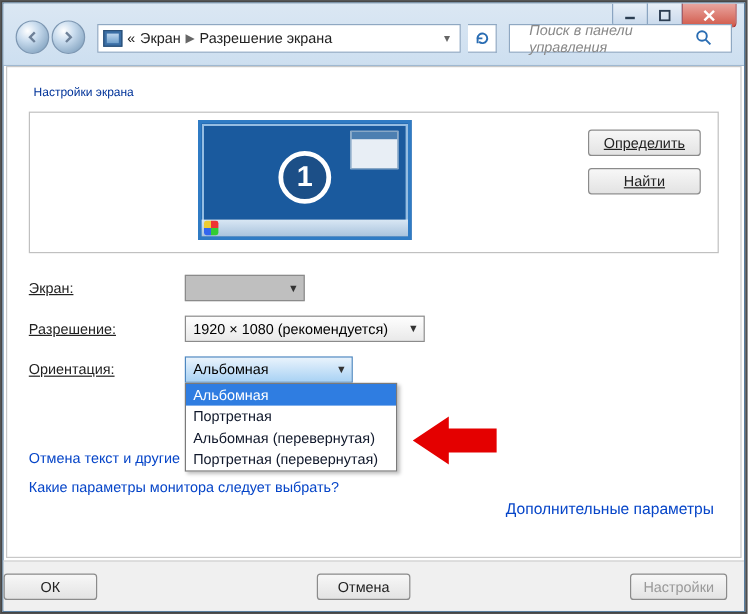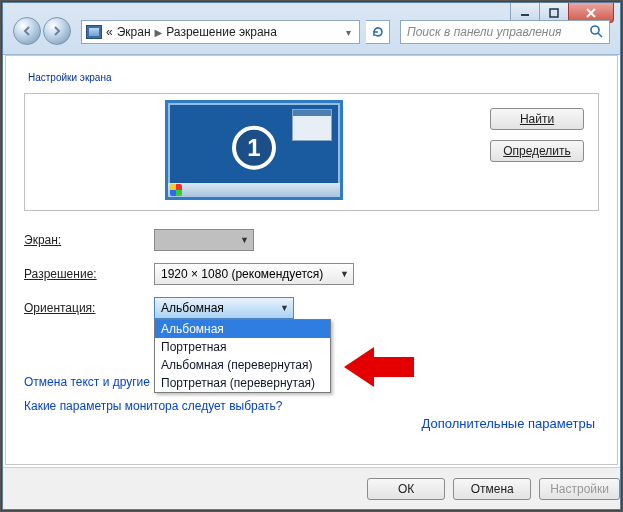--- a/index.html
+++ b/index.html
@@ -62,22 +62,22 @@
   .address-bar .crumb-icon::after{
     content:""; position:absolute; inset:2px; background: linear-gradient(#bcd5ee,#6fa0cc);
   }
   .address-bar .chev { color:#666; padding:0 4px; font-size:10px; }
   .refresh-seg {
     width: 24px; height: 24px; border: 1px solid #8fa8c2; border-left:none;
     background:#fff; display:flex;align-items:center;justify-content:center;
     font-size:12px;color:#2a4f77;
   }
   .search-box {
-    width: 210px; height: 24px; background:#fff; border:1px solid #8fa8c2;
-    margin-left: 4px; display:flex; align-items:center; padding:0 6px;
+    width: 186px; height: 24px; background:#fff; border:1px solid #8fa8c2;
+    margin-left: 4px; display:flex; align-items:center; padding:0 16px;
     font-size:12px; color:#888; justify-content: space-between;
   }
   .search-box .mag { color:#2a6db3; font-size:13px; }
   .content-wrap {
     flex:1; border: 1px solid #c8c8c8; margin: 0 2px 2px 2px;
     background:#fff; position:relative; overflow:hidden;
     padding: 12px 18px 0 18px;
   }
   .page-title { color:#003399; font-size:10px; margin: 4px 0 10px 4px; }
   .preview-box {
@@ -157,22 +157,22 @@
   .dd-popup .opt.sel { background:#2f7de1; color:#fff; }
   .red-arrow {
     position:absolute; left:338px; top:289px; z-index:40;
   }
   .links-area { margin-top: 56px; font-size:12px; }
   .link { color:#0645c8; cursor:pointer; }
   .right-link { position:absolute; right:22px; top: 360px; font-size:13px; }
   .footer {
     height:42px; border-top:1px solid #cfcfcf;
     background:#f0f0f0;
-    display:flex; align-items:center; justify-content:flex-end;
-    gap:8px; 
+    display:flex; align-items:center; justify-content:space-between;
+    gap:8px; padding-right:14px;
   }
   .footer .w7-btn { min-width:78px; }
   .footer .w7-btn.disabled { color:#999; }
 </style>
 </head>
 <body>
 
 <div class="window">
 
   <div class="glass-top">
@@ -241,24 +241,24 @@
     <div class="preview-box">
       <div class="monitor-thumb">
         <div class="small-win"></div>
         <div class="big-num">1</div>
         <div class="taskbar">
           <div class="win-flag"></div>
         </div>
       </div>
       <div class="side-btns">
         <div class="w7-btn">
-            <span class="ul">Найти</span>
+            <span class="ul">Определить</span>
           </div>
         <div class="w7-btn">
-            <span class="ul">Определить</span>
+            <span class="ul">Найти</span>
           </div>
       </div>
     </div>
 
     <div class="form-rows">
 
       <div class="frow">
         <div class="lbl"><span class="ul">Экран:</span></div>
         <div class="dd screen">
           <span></span>

